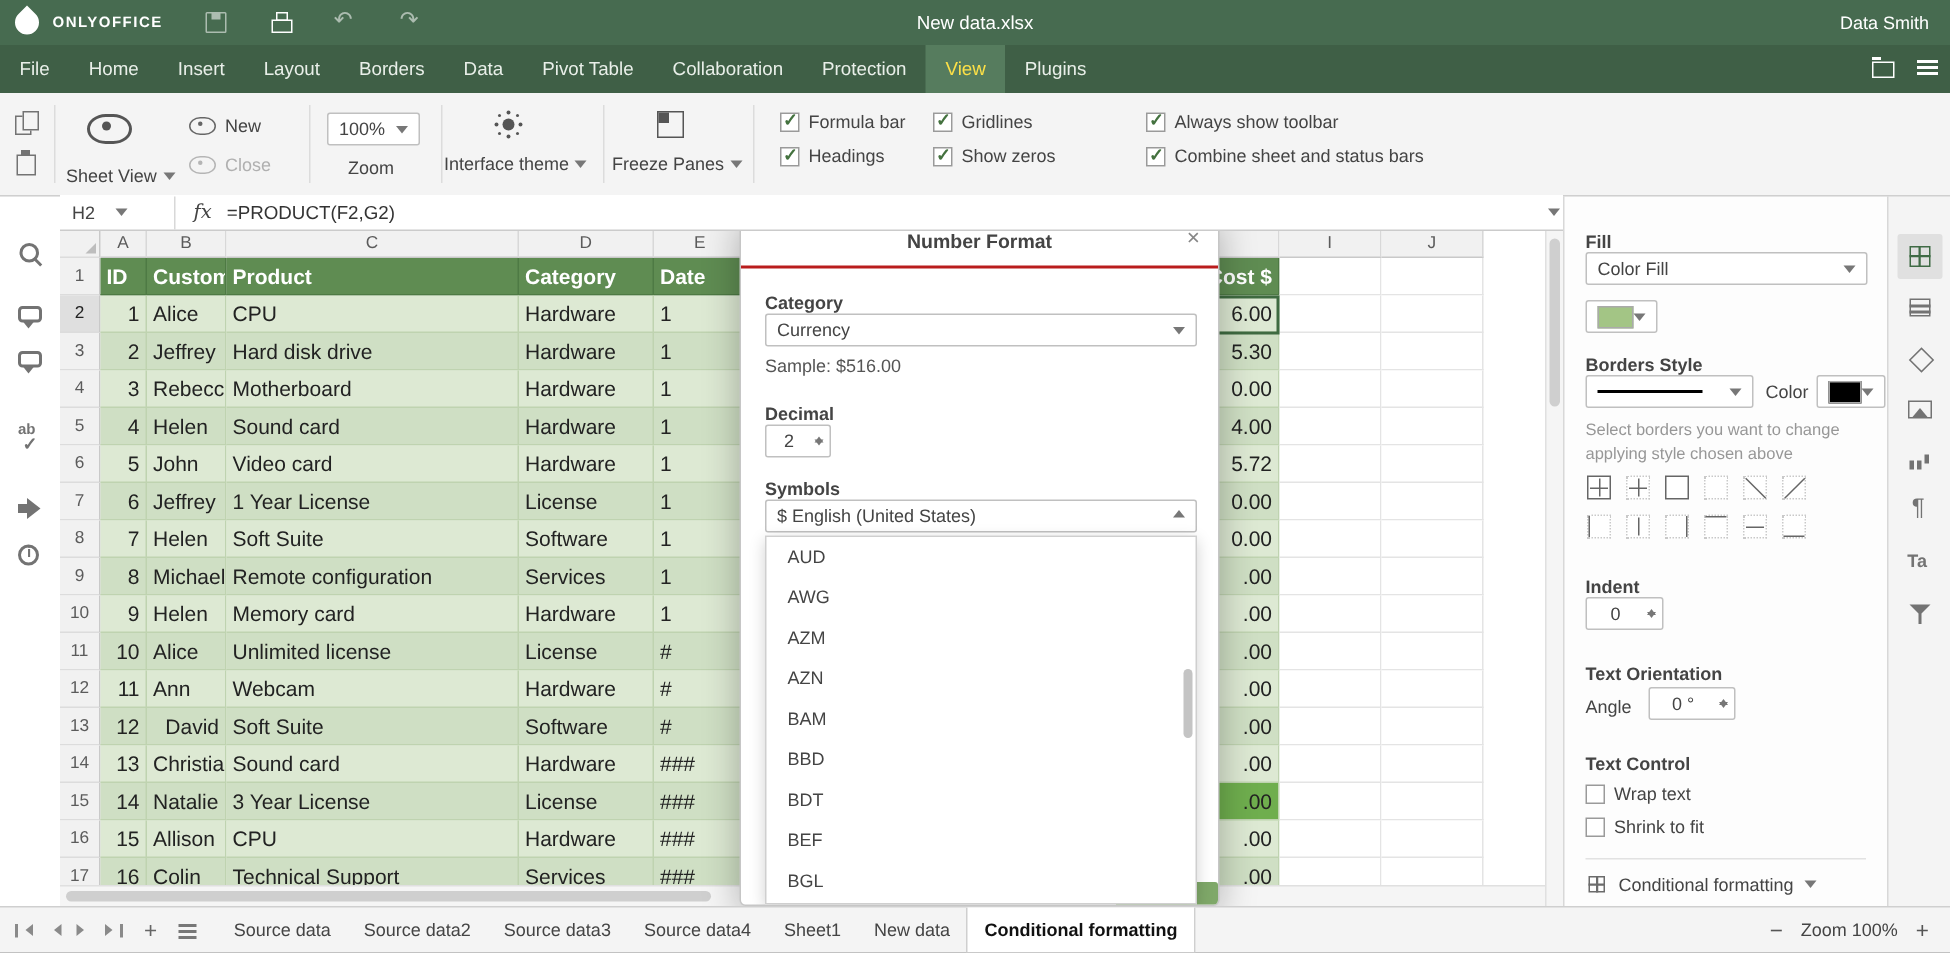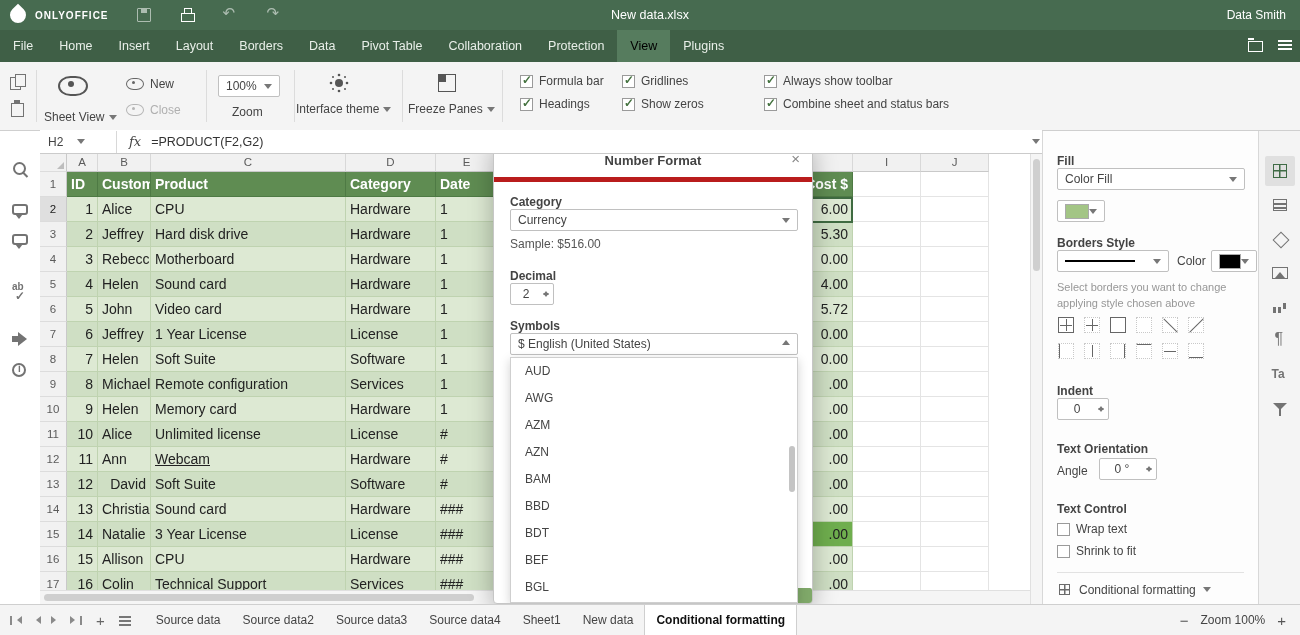--- a/index.html
+++ b/index.html
@@ -13,21 +13,21 @@
   .tb-ic{margin-left:26px;width:18px;height:18px;position:relative;cursor:pointer;}
   .tb-ic.dim{opacity:.55;}
   .tb-ic .glyph{position:absolute;left:0;top:-2px;font-size:15px;color:#fff;}
   .doc-title{position:absolute;left:50%;transform:translateX(-50%);font-size:12.5px;color:#fff;}
   .user{margin-left:auto;margin-right:14px;font-size:12px;color:#fff;}
   
   .tabrow{position:absolute;left:0;top:30px;width:100%;height:32px;background:var(--tab-bar,#3f5f46);
           display:flex;align-items:stretch;color:#fff;z-index:60;}
   .mtabs{display:flex;align-items:stretch;}
   .mtab{display:flex;align-items:center;padding:0 13px;font-size:12.5px;color:#e9efe9;cursor:pointer;}
-  .mtab.active{background:var(--active-tab,#567c5e);color:#000000;}
+  .mtab.active{background:var(--active-tab,#567c5e);color:#fde047;}
   .tr-ic{width:30px;display:flex;align-items:center;justify-content:center;cursor:pointer;}
   .tr-ic:first-of-type{margin-left:auto;}
   
   .toolbar{position:absolute;left:0;top:62px;width:100%;height:68px;background:#f4f4f4;border-bottom:1px solid #cfcfcf;z-index:55;}
   .vsep{position:absolute;top:8px;height:52px;width:1px;background:#dcdcdc;}
   .quickbtn{position:absolute;left:8px;width:22px;height:22px;cursor:pointer;}
   .bigeye{position:absolute;left:58px;top:14px;width:26px;height:16px;border:2px solid #555;border-radius:50%/60%;}
   .bigeye::after{content:"";position:absolute;left:8px;top:3px;width:6px;height:6px;background:#555;border-radius:50%;}
   .smalleye{position:relative;width:16px;height:10px;border:1.5px solid #666;border-radius:50%/60%;display:inline-block;}
   .smalleye::after{content:"";position:absolute;left:5px;top:2px;width:3px;height:3px;background:#666;border-radius:50%;}
@@ -113,21 +113,21 @@
   .bp-du{left:-2px;top:7px;width:19px;height:1px;transform:rotate(-45deg);}
   .spin{position:relative;background:#fff;border:1px solid #c0c0c0;border-radius:2px;height:22px;box-sizing:border-box;
         display:flex;align-items:center;justify-content:center;font-size:12px;padding-right:12px;cursor:pointer;}
   .spin .s-up{position:absolute;right:4px;top:4px;border:3.5px solid transparent;border-bottom:4.5px solid #777;width:0;height:0;}
   .spin .s-dn{position:absolute;right:4px;bottom:4px;border:3.5px solid transparent;border-top:4.5px solid #777;width:0;height:0;}
   .p-div{position:absolute;left:14px;right:14px;top:442px;height:1px;background:#e2e2e2;}
   .condfmt{position:absolute;left:14px;top:452px;display:flex;align-items:center;gap:7px;font-size:12px;color:#444;cursor:pointer;}
   
   .dialog{position:absolute;left:493px;top:142px;width:320px;height:462px;background:#fff;border:1px solid #c6c6c6;
           border-radius:4px;box-shadow:0 6px 24px rgba(0,0,0,.28);z-index:40;box-sizing:border-box;overflow:hidden;}
-  .dlg-head{height:34px;border-bottom:5px solid #b91c1c;display:flex;align-items:center;justify-content:center;position:relative;}
+  .dlg-head{height:34px;border-bottom:2px solid #b91c1c;display:flex;align-items:center;justify-content:center;position:relative;}
   .dlg-title{font-size:13px;font-weight:bold;color:#444;}
   .dlg-close{position:absolute;right:12px;top:7px;font-size:15px;color:#888;cursor:pointer;}
   .d-lbl{position:absolute;left:16px;font-size:12px;font-weight:bold;color:#444;}
   .d-sample{position:absolute;left:16px;font-size:12px;color:#555;}
   .sym-list{position:absolute;left:16px;top:214px;width:288px;bottom:0;background:#fff;border:1px solid #cfcfcf;
             box-shadow:0 3px 10px rgba(0,0,0,.18);box-sizing:border-box;overflow:hidden;z-index:5;}
   .sym-item{height:27px;line-height:27px;padding-left:14px;font-size:12px;color:#444;cursor:pointer;}
   .sym-thumb{position:absolute;right:2px;top:88px;width:6px;height:46px;background:#c4c4c4;border-radius:3px;}
   .ok-sliver{position:absolute;left:250px;top:445px;width:68px;height:22px;background:var(--ok-button,#7fa869);
              border-radius:2px;z-index:2;cursor:pointer;}
@@ -466,21 +466,21 @@
         <div class="g-cell g-b" style="width: 110px;"></div>
         <div class="g-cell g-b" style="width: 110px;"></div>
         <div class="g-cell g-b ralign" style="width: 135px;">.00</div>
         <div class="g-cell g-plain" style="width: 68px;"></div>
         <div class="g-cell g-plain" style="width: 68px;"></div>
       </div>
       <div class="g-row">
         <div class="g-cell g-gut" style="width: 27px;">12</div>
         <div class="g-cell g-a ralign" style="width: 31px;">11</div>
         <div class="g-cell g-a" style="width: 53px;">Ann</div>
-        <div class="g-cell g-a" style="width: 195px; text-decoration: underline;">Webcam</div>
+        <div class="g-cell g-a" style="width: 195px;">Webcam</div>
         <div class="g-cell g-a" style="width: 90px;">Hardware</div>
         <div class="g-cell g-a" style="width: 62px;">#</div>
         <div class="g-cell g-a" style="width: 110px;"></div>
         <div class="g-cell g-a" style="width: 110px;"></div>
         <div class="g-cell g-a ralign" style="width: 135px;">.00</div>
         <div class="g-cell g-plain" style="width: 68px;"></div>
         <div class="g-cell g-plain" style="width: 68px;"></div>
       </div>
       <div class="g-row">
         <div class="g-cell g-gut" style="width: 27px;">13</div>

